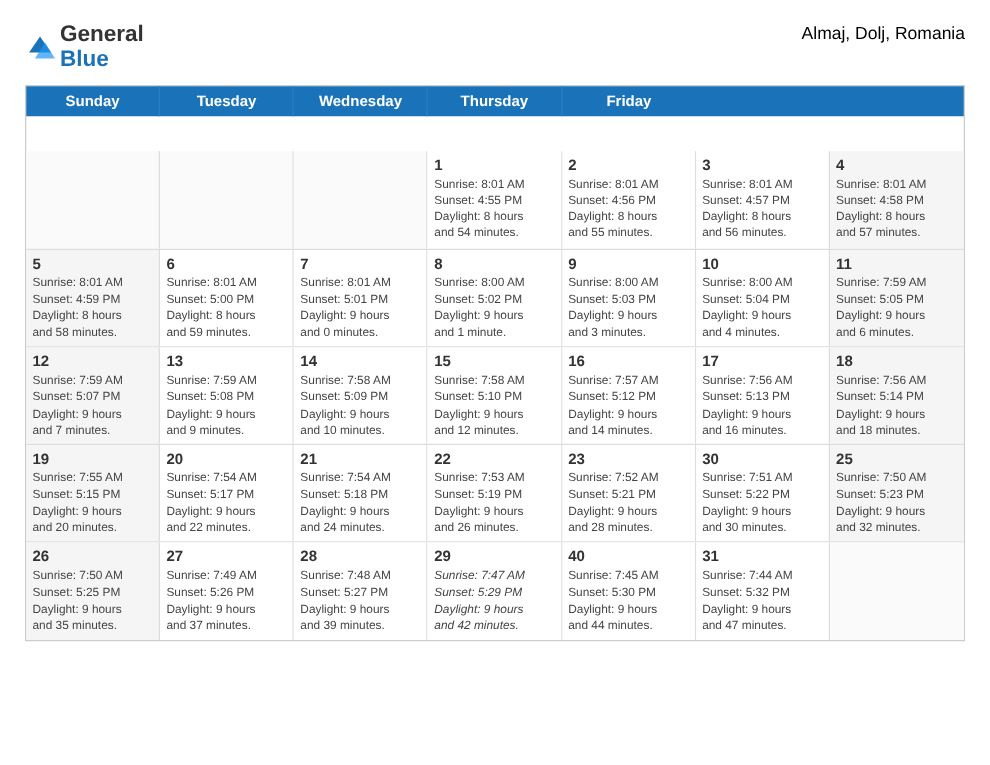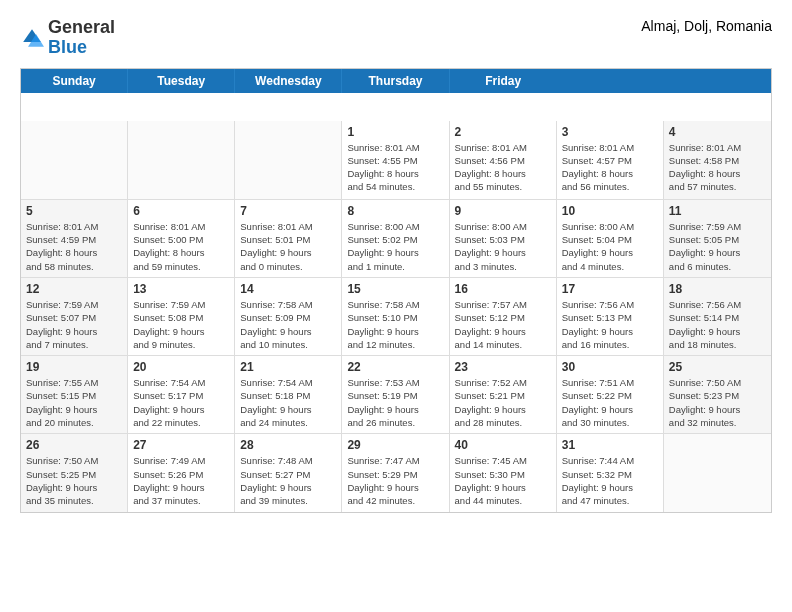--- a/index.html
+++ b/index.html
@@ -340,21 +340,21 @@
           </div>
           <div class="cal-cell">
             <div class="day-num">28</div>
             <div class="day-info" style="white-space: pre-line;">Sunrise: 7:48 AM
 Sunset: 5:27 PM
 Daylight: 9 hours
 and 39 minutes.</div>
           </div>
           <div class="cal-cell">
             <div class="day-num">29</div>
-            <div class="day-info" style="white-space: pre-line;">Sunrise: 7:47 AM
+            <div class="day-info" style="white-space: pre-line; font-style: italic;">Sunrise: 7:47 AM
 Sunset: 5:29 PM
 Daylight: 9 hours
 and 42 minutes.</div>
           </div>
           <div class="cal-cell">
             <div class="day-num">40</div>
             <div class="day-info" style="white-space: pre-line;">Sunrise: 7:45 AM
 Sunset: 5:30 PM
 Daylight: 9 hours
 and 44 minutes.</div>

